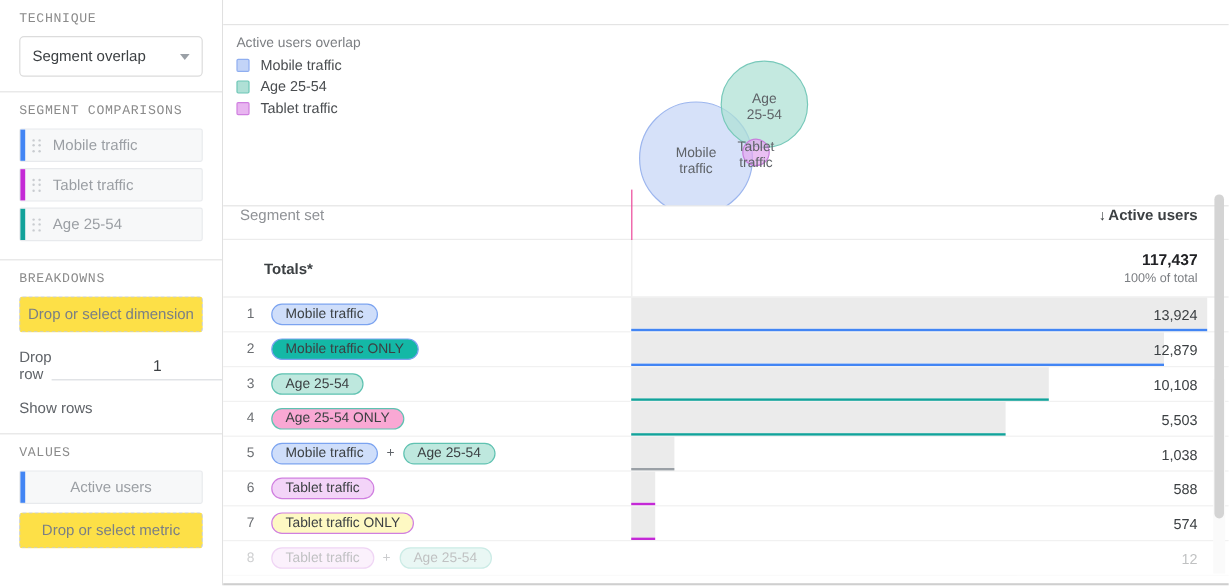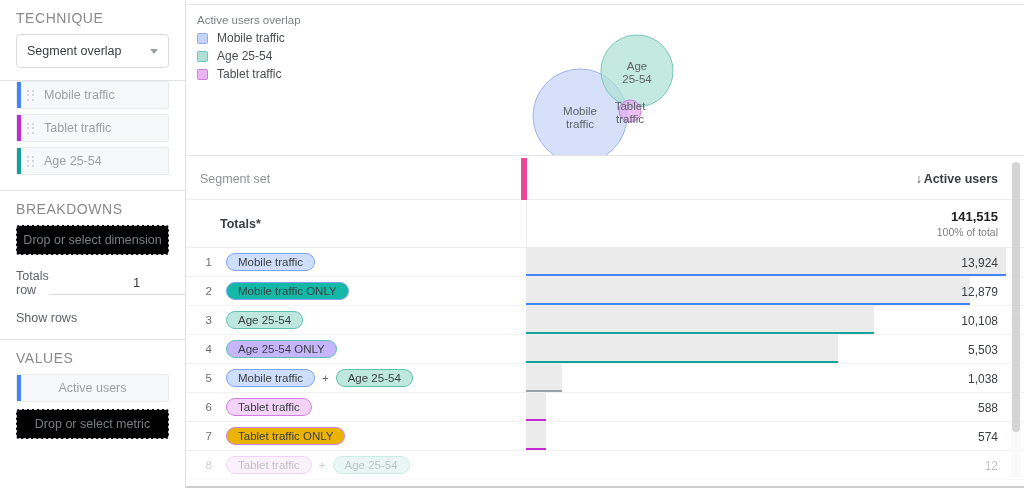--- a/index.html
+++ b/index.html
@@ -15,22 +15,22 @@
   .sidebar {
     width: 186px; height: 488px;
     background: #ffffff;
     border-right: 1px solid #e0e0e0;
     position: relative;
     overflow: hidden;
   }
   .side-section { padding: 0 16px; }
   .side-divider { height: 1px; background: #e4e4e4; margin: 0; }
   .side-label {
-    font-size: 14px; letter-spacing: .55px; color: #8a8a8a;
-    text-transform: uppercase; padding: 10px 0 8px 0; white-space: nowrap;
+    font-size: 11px; letter-spacing: .55px; color: #8a8a8a;
+    text-transform: uppercase; padding: 10px 0 8px 0; white-space: nowrap; font-family: Liberation Mono, monospace;
   }
   .select-box {
     height: 34px; border: 1px solid #dcdcdc; border-radius: 4px;
     display: flex; align-items: center; padding: 0 10px;
     font-size: 12.5px; color: #3c4043; background: #fff;
     justify-content: space-between; cursor: pointer;
   }
   .caret { width: 0; height: 0; border-left: 4.5px solid transparent;
     border-right: 4.5px solid transparent; border-top: 5px solid #9aa0a6; }
 
@@ -42,21 +42,21 @@
   .seg-bar { position: absolute; left: 0; top: 0; bottom: 0; width: 3.5px; }
   .drag-dots { width: 10px; height: 14px; margin-left: 10px;
     display: grid; grid-template-columns: 2px 2px; grid-template-rows: 2px 2px 2px;
     gap: 2.5px 3px; align-content: center; }
   .drag-dots i { background: #c9ccd0; border-radius: 50%; display: block; width: 2px; height: 2px; }
   .seg-name { font-size: 12.5px; color: #9b9fa4; margin-left: 7px; }
 
   .dashed-box {
     height: 30px; border: 1px dashed #c8cdd2; border-radius: 3px;
     display: flex; align-items: center; justify-content: center;
-    font-size: 12.5px; color: #7a7f85; cursor: pointer; background: #000000;
+    font-size: 12.5px; color: #7a7f85; cursor: pointer; background: #fde047;
   }
   .row-field { display: flex; align-items: center; margin-top: 14px; }
   .row-field-label { font-size: 12.5px; color: #5f6368; width: 72px; }
   .underline-input {
     flex: 1; border: none; border-bottom: 1px solid #dadce0; height: 24px;
     font-size: 13px; color: #3c4043; text-align: center;
     font-family: "Liberation Sans", sans-serif; outline: none; background: transparent;
   }
   .mini-select {
     flex: 1; height: 36px; border: 1px solid #dcdcdc; border-radius: 4px;
@@ -68,41 +68,41 @@
     border-radius: 2px; position: relative; display: flex; align-items: center;
     justify-content: center; font-size: 12.5px; color: #9b9fa4;
     margin-bottom: 7px; cursor: pointer;
   }
 
   
   .main { flex: 1; height: 488px; position: relative; background: #fff; }
 
   
   .venn-card {
-    position: absolute; left: 0; top: 4px; right: 0; height: 152px;
+    position: absolute; left: 0; top: 20px; right: 0; height: 152px;
     background: #fff; border-top: 1px solid #e4e4e4; border-bottom: 1px solid #e4e4e4;
     overflow: hidden;
   }
   .venn-title { position: absolute; left: 11px; top: 9px; font-size: 11.5px; color: #7c7f83; }
   .legend { position: absolute; left: 11px; top: 24px; }
   .legend-row { display: flex; align-items: center; height: 18px; margin-bottom: 0px; }
   .legend-sw { width: 11px; height: 11px; border-radius: 1.5px; }
   .legend-txt { font-size: 12px; color: #4a4d50; margin-left: 9px; }
   .venn-svg { position: absolute; left: 0; top: 0; }
   .venn-lbl { font-size: 11.5px; fill: #5f6368; text-anchor: middle;
     font-family: "Liberation Sans", sans-serif; }
 
   
   .table { position: absolute; left: 0; top: 158px; right: 0; bottom: 0; }
   .thead {
     height: 42px; display: flex; align-items: center;
     border-bottom: 1px solid #ececec;
   }
   .th-left { width: 341px; padding-left: 14px; font-size: 12.5px; color: #8f9296;
-    border-right: 6px solid #ec4899; height: 42px; display: flex; align-items: center; }
+    border-right: 1px solid #ec4899; height: 42px; display: flex; align-items: center; }
   .th-right { flex: 1; height: 42px; display: flex; align-items: center;
     justify-content: flex-end; padding-right: 26px; font-size: 12.5px;
     color: #3c4043; font-weight: bold; cursor: pointer; }
   .sort-arrow { margin-right: 2px; font-size: 12px; }
 
   .totals-row { height: 48px; display: flex; border-bottom: 1px solid #ececec; }
   .totals-left { width: 341px; display: flex; align-items: center;
     padding-left: 34px; font-size: 12.5px; color: #3c4043; font-weight: bold;
     border-right: 1px solid #ececec; }
   .totals-right { flex: 1; display: flex; flex-direction: column;
@@ -144,20 +144,21 @@
       <div class="side-label">TECHNIQUE</div>
       <div class="select-box">
         <span>Segment overlap</span>
         <span class="caret"></span>
       </div>
       <div style="height:12px"></div>
     </div>
     <div class="side-divider"></div>
 
     <div class="side-section">
+      <div class="side-label">SEGMENT COMPARISONS</div>
       <div id="seg-list">
           <div class="seg-chip">
             <span class="seg-bar" style="background:#4285F4"></span>
             <span class="drag-dots">
               <i></i>
               <i></i>
               <i></i>
               <i></i>
               <i></i>
               <i></i>
@@ -190,21 +191,21 @@
           </div>
         </div>
       <div style="height:10px"></div>
     </div>
     <div class="side-divider"></div>
 
     <div class="side-section">
       <div class="side-label">BREAKDOWNS</div>
       <div class="dashed-box">Drop or select dimension</div>
       <div class="row-field">
-        <span class="row-field-label">Totals row</span>
+        <span class="row-field-label">Drop row</span>
         <input class="underline-input" value="1" style="">
       </div>
       <div class="row-field">
         <span class="row-field-label">Show rows</span>
       </div>
       <div style="height:14px"></div>
     </div>
     <div class="side-divider"></div>
 
     <div class="side-section">
@@ -252,21 +253,21 @@
         <div class="th-left">Segment set</div>
         <div class="th-right">
           <span class="sort-arrow">↓</span>
           <span>Active users</span>
         </div>
       </div>
 
       <div class="totals-row">
         <div class="totals-left">Totals*</div>
         <div class="totals-right">
-          <div class="totals-val">141,515</div>
+          <div class="totals-val">117,437</div>
           <div class="totals-sub">100% of total</div>
         </div>
       </div>
 
       <div id="rows">
           <div class="trow">
             <div class="t-idx">1</div>
             <div class="t-chips">
               <span class="chip" style="background: rgb(207, 222, 250); border: 1px solid rgb(123, 163, 240); color: rgb(60, 64, 67);">Mobile traffic</span>
             </div>
@@ -294,21 +295,21 @@
             </div>
             <div class="bar-area">
               <div class="bar-bg" style="width: 348.48px;"></div>
               <div class="bar-line" style="width: 348.48px; background: rgb(18, 162, 154);"></div>
             </div>
             <div class="t-val">10,108</div>
           </div>
           <div class="trow">
             <div class="t-idx">4</div>
             <div class="t-chips">
-              <span class="chip" style="background: #c4b5fd; border: 1px solid rgb(95, 194, 177); color: rgb(60, 64, 67);">Age 25-54 ONLY</span>
+              <span class="chip" style="background: #f9a8d4; border: 1px solid rgb(95, 194, 177); color: rgb(60, 64, 67);">Age 25-54 ONLY</span>
             </div>
             <div class="bar-area">
               <div class="bar-bg" style="width: 312px;"></div>
               <div class="bar-line" style="width: 312px; background: rgb(18, 162, 154);"></div>
             </div>
             <div class="t-val">5,503</div>
           </div>
           <div class="trow">
             <div class="t-idx">5</div>
             <div class="t-chips">
@@ -329,21 +330,21 @@
             </div>
             <div class="bar-area">
               <div class="bar-bg" style="width: 20.16px;"></div>
               <div class="bar-line" style="width: 20.16px; background: rgb(196, 41, 214);"></div>
             </div>
             <div class="t-val">588</div>
           </div>
           <div class="trow">
             <div class="t-idx">7</div>
             <div class="t-chips">
-              <span class="chip" style="background: #eab308; border: 1px solid rgb(208, 127, 224); color: rgb(60, 64, 67);">Tablet traffic ONLY</span>
+              <span class="chip" style="background: #fef9c3; border: 1px solid rgb(208, 127, 224); color: rgb(60, 64, 67);">Tablet traffic ONLY</span>
             </div>
             <div class="bar-area">
               <div class="bar-bg" style="width: 19.68px;"></div>
               <div class="bar-line" style="width: 19.68px; background: rgb(196, 41, 214);"></div>
             </div>
             <div class="t-val">574</div>
           </div>
           <div class="trow faded">
             <div class="t-idx">8</div>
             <div class="t-chips">

